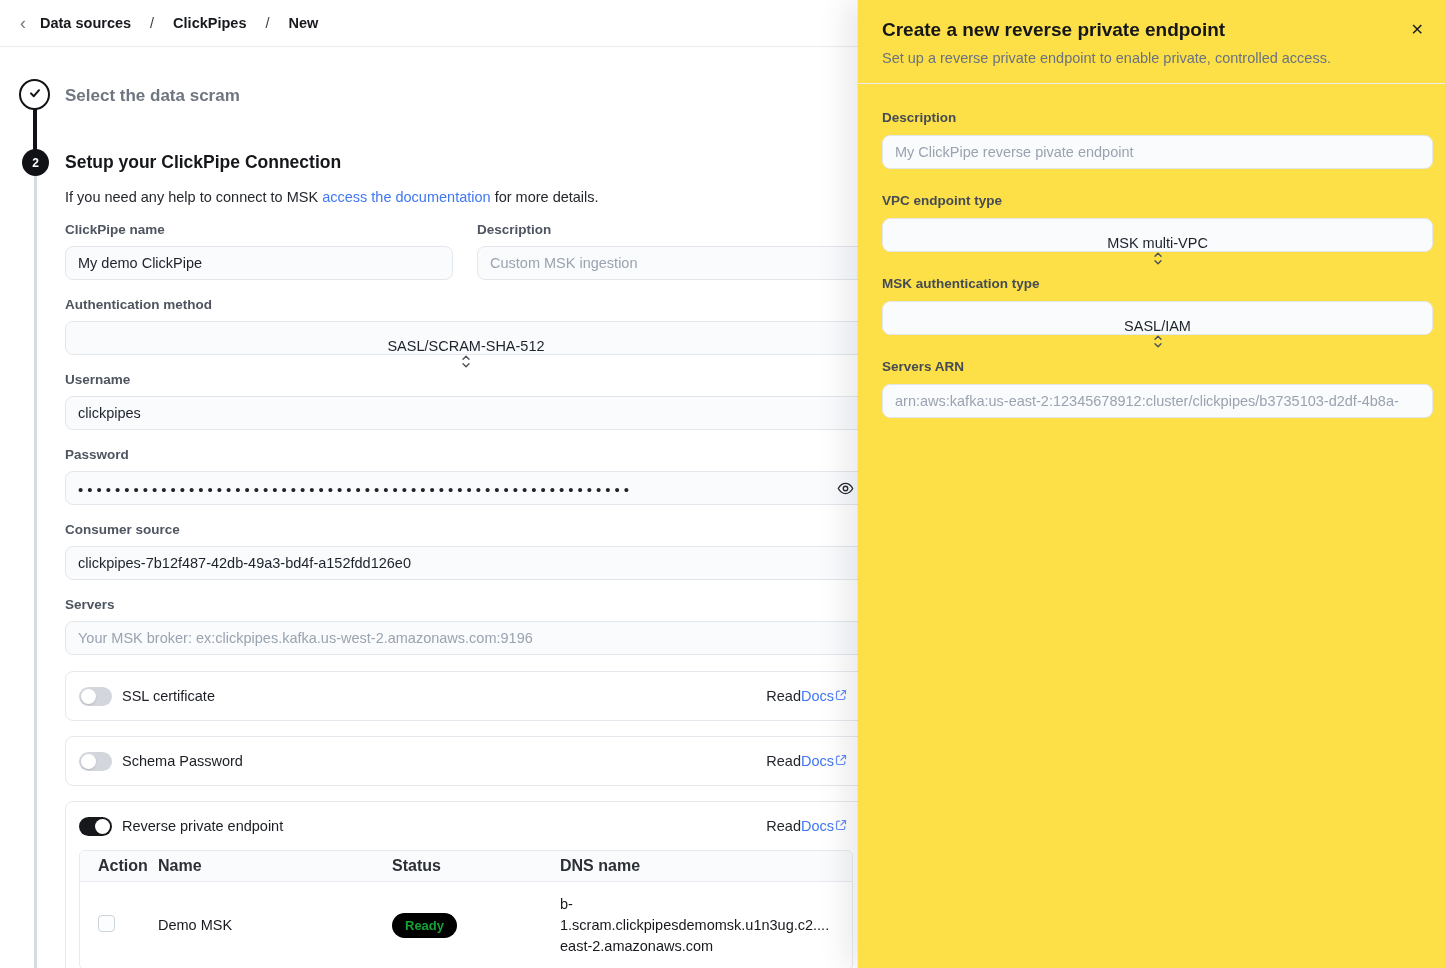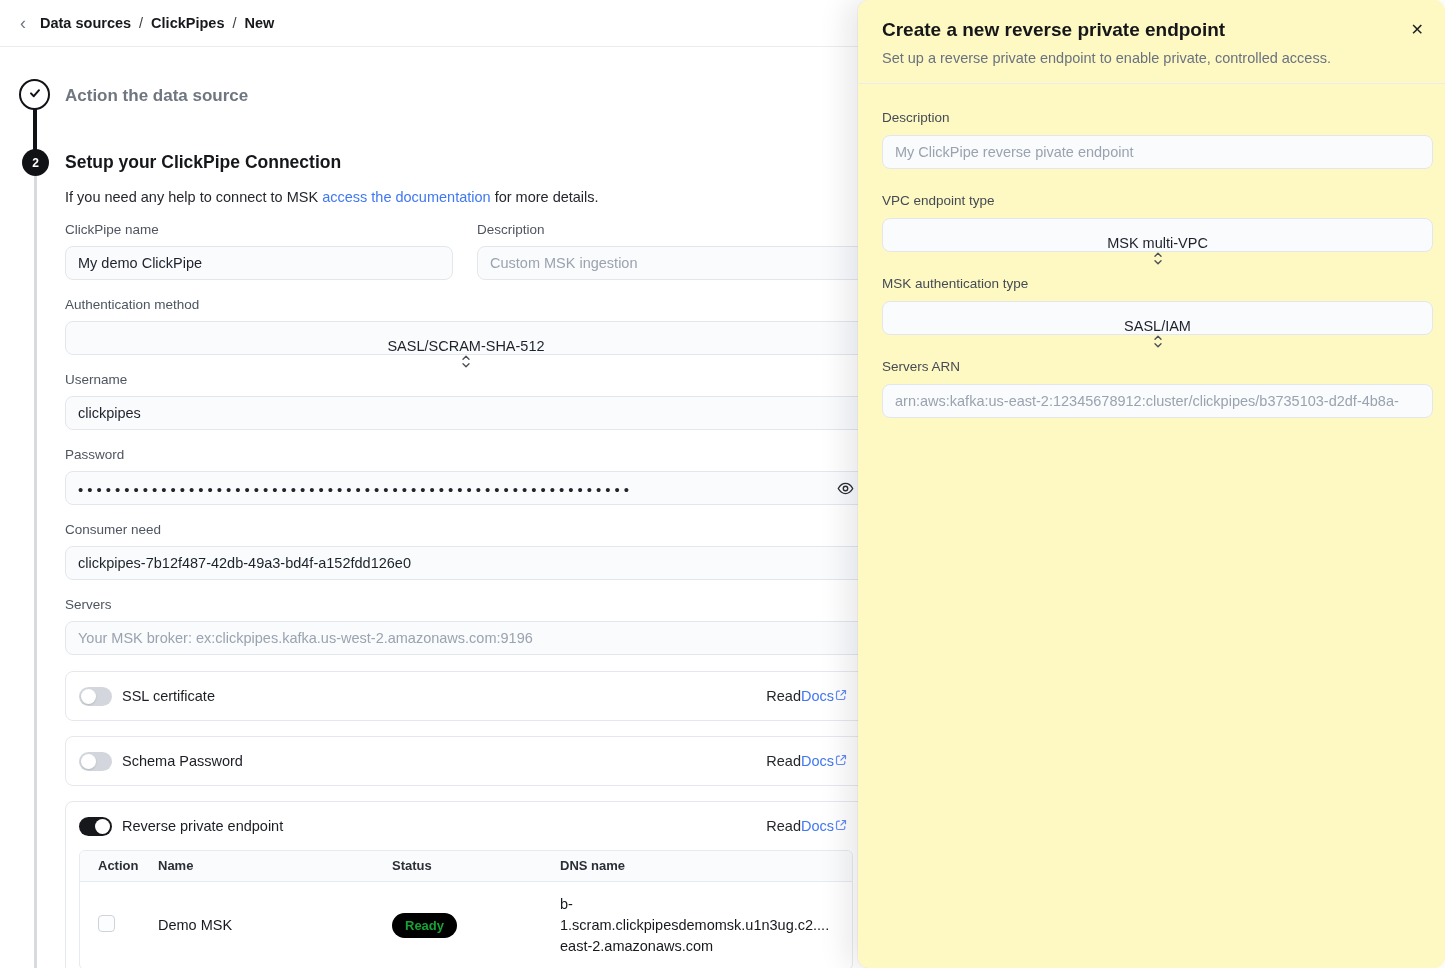--- a/index.html
+++ b/index.html
@@ -4,21 +4,21 @@
 <style>
   * { margin:0; padding:0; box-sizing:border-box; }
   html,body { width:1445px; height:968px; overflow:hidden; background:#fff;
     font-family:"Liberation Sans", sans-serif; color:#1d2127; }
   .app { position:relative; width:1445px; height:968px; }
 
   
   .breadcrumb-bar { position:absolute; left:0; top:0; width:858px; height:47px;
     border-bottom:1px solid #ececef; display:flex; align-items:center; padding-left:20px; }
   .back-icon { color:#6f7680; font-size:18px; line-height:1; margin-right:14px; cursor:pointer; }
-  .crumbs { display:flex; align-items:center; gap:8px; font-size:14.5px; font-weight:700; color:#17191d; }
+  .crumbs { display:flex; align-items:center; gap:19px; font-size:14.5px; font-weight:700; color:#17191d; }
   .crumb-sep { color:#3c4046; font-weight:400; }
   .crumb { cursor:pointer; }
 
   
   .rail-circle-done { position:absolute; left:19px; top:79px; width:31px; height:31px;
     border:2.5px solid #111216; border-radius:50%; background:#fff; display:flex;
     align-items:center; justify-content:center; z-index:2; }
   .rail-connector { position:absolute; left:33px; top:109px; width:4px; height:42px; background:#111216; }
   .rail-circle-num { position:absolute; left:22px; top:149px; width:27px; height:27px;
     border-radius:50%; background:#111216; color:#fff; font-size:12px; font-weight:700;
@@ -28,21 +28,21 @@
   
   .content { position:absolute; left:65px; top:47px; width:802px; }
   .step1-label { margin-top:39px; font-size:17px; font-weight:700; color:#6f7680; line-height:20px; }
   .step2-title { margin-top:46px; font-size:17.5px; font-weight:700; color:#15171b; line-height:21px; }
   .help { margin-top:14px; font-size:14.5px; line-height:20px; color:#24272d; }
   .link { color:#4077f2; text-decoration:none; cursor:pointer; }
 
   .grid-row { display:flex; gap:24px; margin-top:15px; }
   .grid-row .field { width:388px; margin-top:0; }
   .field { margin-top:17px; width:100%; }
-  .field-label { display:block; font-size:13.5px; line-height:16px; color:#4e5560; margin-bottom:8px; }
+  .field-label { display:block; font-size:13.5px; line-height:16px; color:#4e5560; margin-bottom:8px;font-weight:bold; }
   .tbox, .select-box { width:100%; height:33px; border:1px solid #e3e7ec; border-radius:8px;
     background:#fafbfd; font-size:14.5px; color:#1d222b; padding:16px 12px; }
   input.tbox { outline:none; font-family:"Liberation Sans",sans-serif; }
   input.tbox::placeholder { color:#9aa3b0; opacity:1; }
   .select-box { display:flex; align-items:center; justify-content:space-between; cursor:pointer;flex-direction:column; }
   .pw-box { display:flex; align-items:center; justify-content:space-between; }
   .pw-dots { font-size:15px; letter-spacing:4px; color:#22262c; overflow:hidden; white-space:nowrap;
     transform:translateY(1px); }
   .icon-btn { display:flex; align-items:center; cursor:pointer; flex:none; }
 
@@ -56,35 +56,35 @@
     background:#fff; box-shadow:0 1px 2px rgba(0,0,0,.15); }
   .toggle.on { background:#17181b; }
   .toggle.on .knob { left:auto; right:2px; }
   .toggle-label { margin-left:10px; font-size:14.5px; color:#1b1e24; }
   .toggle-right { margin-left:auto; display:flex; align-items:center; font-size:14.5px; }
   .read-txt { color:#24272d; }
 
   
   .ep-table { margin:0 13px 13px 13px; border:1px solid #e7eaee; border-radius:6px; overflow:hidden; }
   table { width:100%; border-collapse:collapse; }
-  thead th { background:#fafbfc; height:30px; text-align:left; font-size:13px; font-weight:600;
+  thead th { background:#fafbfc; height:30px; text-align:left; font-size:16px; font-weight:600;
     color:#2c3036; border-bottom:1px solid #e7eaee; }
   th.c-action, td.c-action { width:78px; padding-left:18px; }
   th.c-name, td.c-name { width:234px; }
   th.c-status, td.c-status { width:168px; }
   td { vertical-align:middle; padding:12px 0; font-size:14.5px; color:#17191d; }
   .checkbox { display:inline-block; width:17px; height:17px; border:1px solid #ced3da;
     border-radius:4px; background:#fcfdfe; cursor:pointer; }
   .badge-ready { display:inline-block; padding:5px 13px; border-radius:999px; background:#000000;
     color:#16a236; font-size:13px; font-weight:700; }
   .dns-line { display:block; line-height:21px; }
 
   
-  .panel { position:absolute; right:0; top:0; bottom:0; width:587px; background:#fef9c3; z-index:10;
-    box-shadow:-10px 0 30px rgba(16,24,40,.10), -1px 0 0 rgba(16,24,40,.04);border-radius:11px; }
+  .panel { position:absolute; right:0; top:0; bottom:0; width:587px; background:#fde047; z-index:10;
+    box-shadow:-10px 0 30px rgba(16,24,40,.10), -1px 0 0 rgba(16,24,40,.04); }
   .panel-header { padding:18px 20px 16px 24px; border-bottom:1px solid #ececef; position:relative; }
   .panel-title { font-size:19px; font-weight:700; color:#14161a; line-height:24px; }
   .panel-sub { margin-top:7px; font-size:14.5px; color:#6a7280; line-height:18px; }
   .panel-close { position:absolute; top:22px; right:21px; font-size:16px; color:#1d2025;
     cursor:pointer; line-height:1; }
   .panel-body { padding:0 12px 0 24px; }
   .panel-field { margin-top:24px; }
   .panel-field.first { margin-top:26px; }
   .panel-field .field-label { color:#454b55; margin-bottom:9px; }
 </style>
@@ -109,21 +109,21 @@
       <svg width="16" height="16" viewBox="0 0 16 16">
           <path d="M4 8.4l2.8 2.8L12 5.2" fill="none" stroke="#111216" stroke-width="2" stroke-linecap="round" stroke-linejoin="round"></path>
         </svg>
     </span>
   </div>
   <div class="rail-connector"></div>
   <div class="rail-circle-num">2</div>
   <div class="rail-line"></div>
 
   <div class="content">
-    <div class="step1-label">Action the data source</div>
+    <div class="step1-label">Select the data scram</div>
     <div class="step2-title">Setup your ClickPipe Connection</div>
 
     <p class="help"><span>If you need any help to connect to MSK </span><a class="link">access the documentation</a><span> for more details.</span></p>
 
     <div class="grid-row">
       <div class="field">
         <label class="field-label">ClickPipe name</label>
         <input class="tbox" type="text" value="My demo ClickPipe" style="">
       </div>
       <div class="field">
@@ -156,21 +156,21 @@
         <span class="icon-btn">
           <svg width="17" height="17" viewBox="0 0 16 16">
               <path d="M1.2 8s2.7-4.8 6.8-4.8S14.8 8 14.8 8 12.1 12.8 8 12.8 1.2 8 1.2 8z" fill="none" stroke="#2a2e34" stroke-width="1.3" stroke-linejoin="round"></path>
               <circle cx="8" cy="8" r="2.1" fill="none" stroke="#2a2e34" stroke-width="1.3"></circle>
             </svg>
         </span>
       </div>
     </div>
 
     <div class="field">
-      <label class="field-label">Consumer need</label>
+      <label class="field-label">Consumer source</label>
       <input class="tbox" type="text" value="clickpipes-7b12f487-42db-49a3-bd4f-a152fdd126e0" style="">
     </div>
 
     <div class="field">
       <label class="field-label">Servers</label>
       <input class="tbox" type="text" placeholder="Your MSK broker: ex:clickpipes.kafka.us-west-2.amazonaws.com:9196" style="">
     </div>
 
     <div class="toggle-box first">
       <div class="toggle-row">

